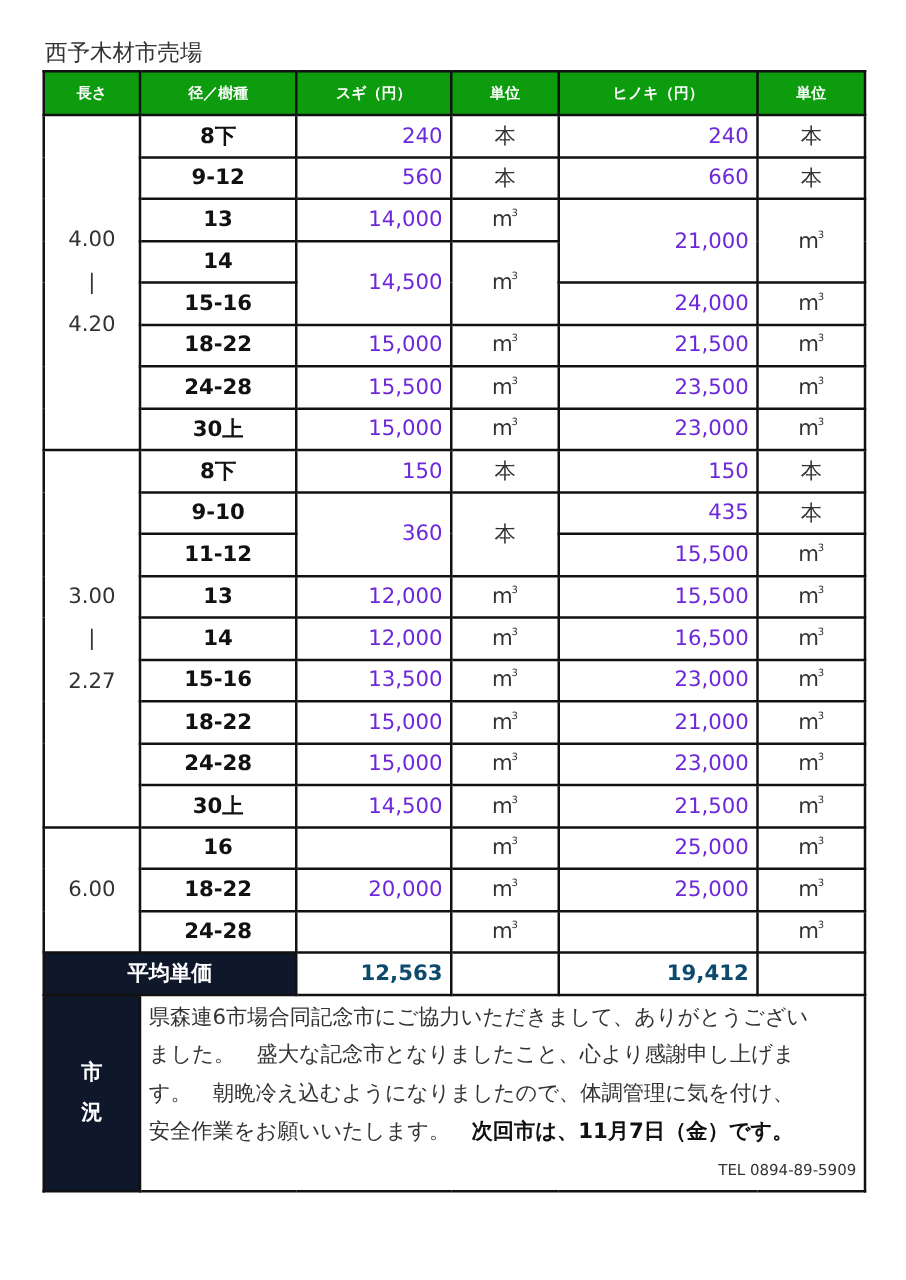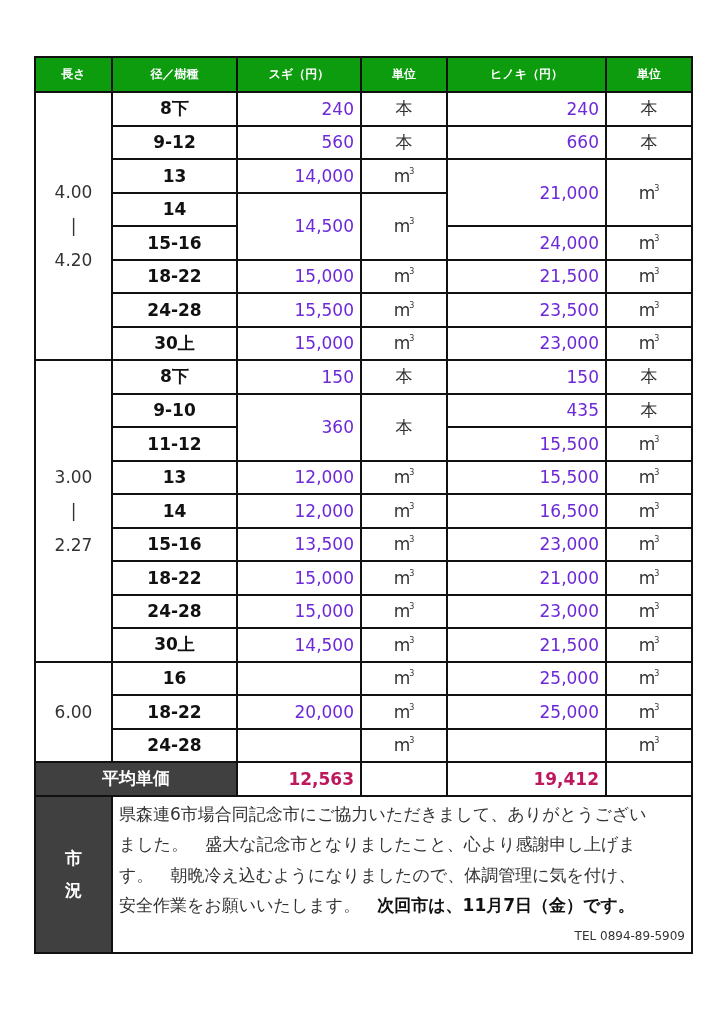--- a/index.html
+++ b/index.html
@@ -11,33 +11,34 @@
   table.price { position: absolute; top: 56px; left: 34px; width: 657px;
                 border-collapse: collapse; table-layout: fixed; }
   table.price td, table.price th { border: 2px solid #111; padding: 0; height: 33.5px;
                 box-sizing: border-box; font-size: 17px; }
   table.price th { background: #0c9c0e; color: #fff; font-weight: bold; font-size: 12px;
                    height: 35px; text-align: center; }
   td.len { text-align: center; color: #333; font-size: 17px; line-height: 34px; }
   td.size { text-align: center; font-weight: bold; color: #111; }
   td.num { text-align: right; padding-right: 6px !important; color: #6d28d9; }
   td.unit { text-align: center; color: #333; }
-  td.num.bold { font-weight: bold; color: #be185d; }
-  td.green { background: #404040; color: #fff; font-weight: bold; text-align: center; font-size: 18px; }
+  td.num.bold { font-weight: bold; color: #0c4a6e; }
+  td.green { background: #0f172a; color: #fff; font-weight: bold; text-align: center; font-size: 18px; }
   .sup { font-size: 8px; vertical-align: 8px; margin-left: -1px; }
   td.remark { text-align: left; vertical-align: top; font-size: 16px; line-height: 30.5px;
               padding: 2px 6px 0 6px !important; color: #333; }
   .remark-bold { font-weight: bold; color: #111; }
   .tel { text-align: right; font-size: 12px; color: #333; line-height: 26px; margin-top: 2px; }
   .kyo { line-height: 32px; }
 </style>
 </head>
 <body>
 
 <div class="topline">
+  <span>西予木材市売場</span>
 </div>
 
 <table class="price">
   <colgroup>
     <col style="width:77px">
       <col style="width:125px">
       <col style="width:124px">
     <col style="width:86px">
       <col style="width:159px">
       <col style="width:86px">

